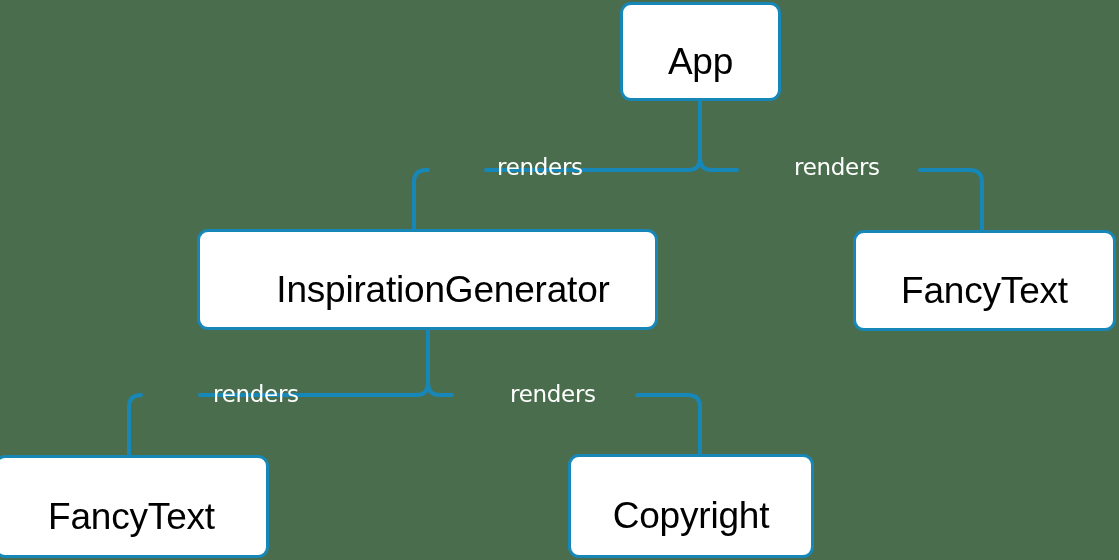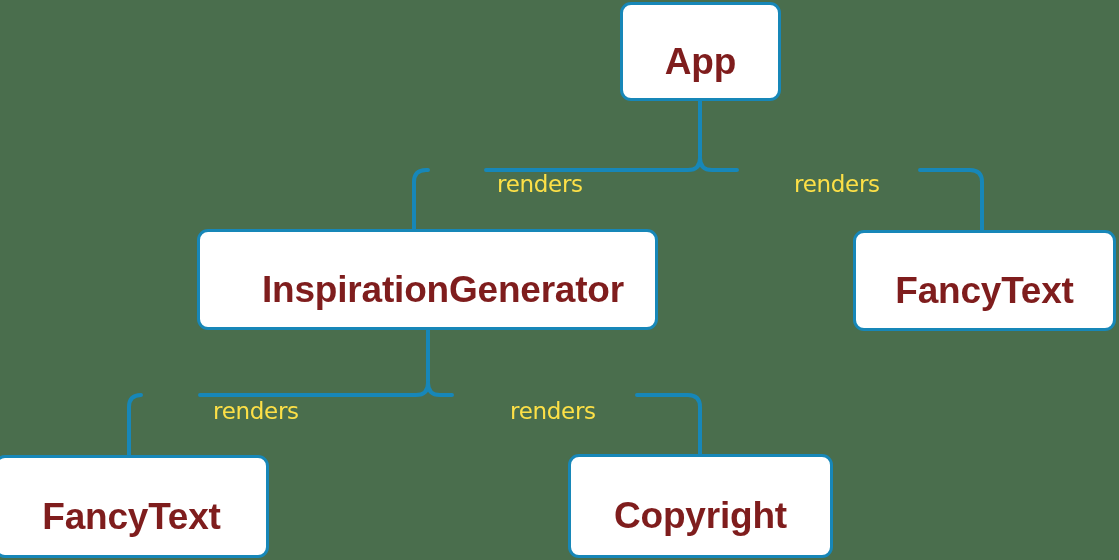--- a/index.html
+++ b/index.html
@@ -33,38 +33,37 @@
     border: 3px solid #1787b8;
     border-radius: 11px;
     display: flex;
     align-items: center;
     justify-content: center;
     z-index: 2;
   }
   .node-label {
     font-family: "Liberation Sans", sans-serif;
     font-size: 37px;
-    font-weight: 700;
+    font-weight: 400;
     letter-spacing: -0.2px;
-    color: #7f1d1d;
+    color: #000000;
     white-space: nowrap;
     line-height: 1;
     margin-top: 19px;
   }
   .edge-label {
     position: absolute;
     font-family: "DejaVu Sans", sans-serif;
     font-size: 23px;
     font-weight: 500;
-    color: #fde047;
+    color: #ffffff;
     white-space: nowrap;
     z-index: 3;
     line-height: 1;
     letter-spacing: -0.3px;
-    margin-top: 17px;
   }
 </style>
 </head>
 <body>
 
 <div id="diagram-canvas">
 
   <svg id="connector-layer" viewBox="0 0 1119 560" width="1119" height="560" aria-hidden="true">
     <g fill="none" stroke="#1787b8" stroke-width="4" stroke-linecap="round" stroke-linejoin="round">
 
@@ -98,17 +97,17 @@
   </div>
 
   <div class="node-box" style="left:853px; top:230px; width:263px; height:101px;">
     <span class="node-label">FancyText</span>
   </div>
 
   <div class="node-box" style="left:-6px; top:455px; width:275px; height:103px;">
     <span class="node-label">FancyText</span>
   </div>
 
-  <div class="node-box" style="left:568px; top:454px; width:265px; height:104px;">
+  <div class="node-box" style="left:568px; top:454px; width:246px; height:104px;">
     <span class="node-label">Copyright</span>
   </div>
 
 </div>
 
 </body></html>

